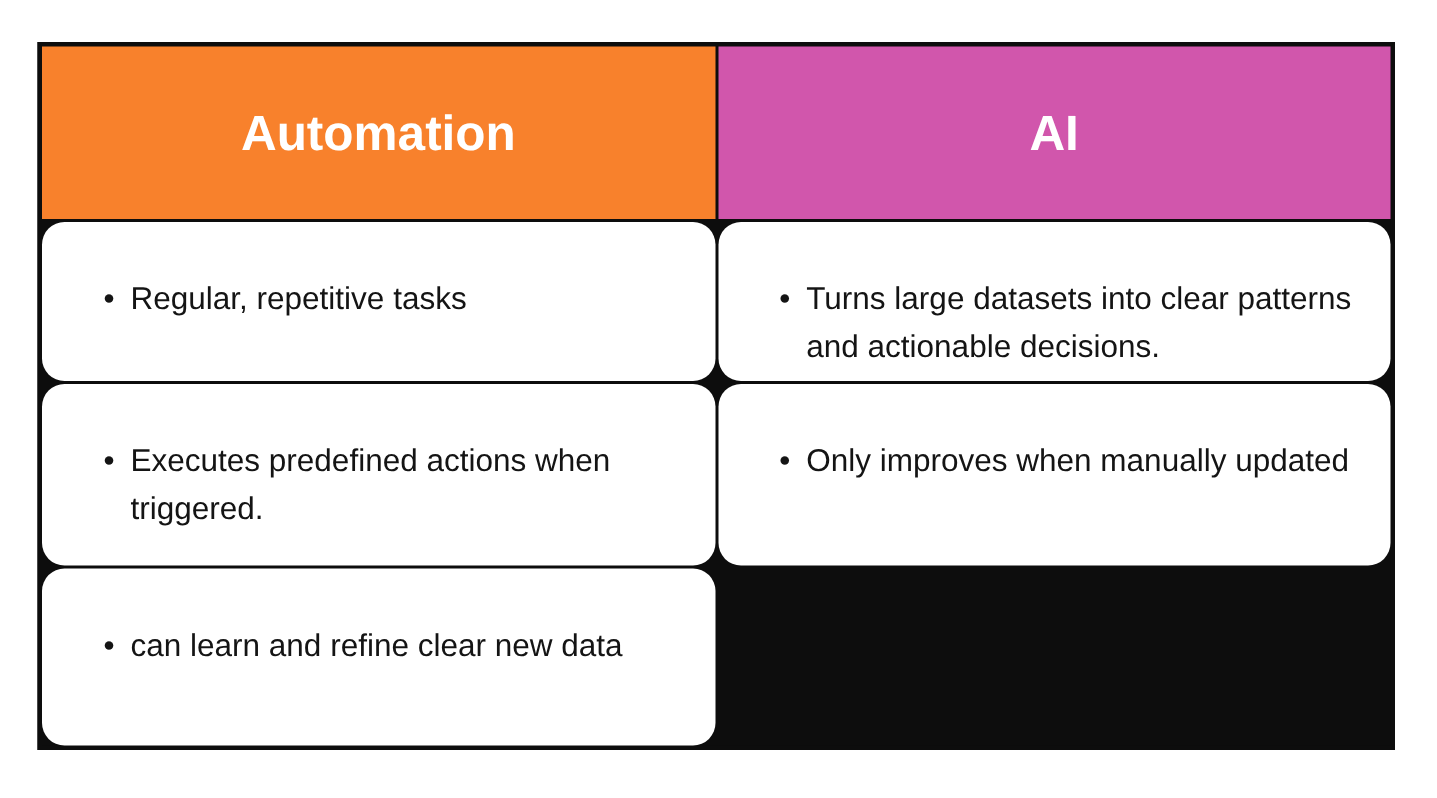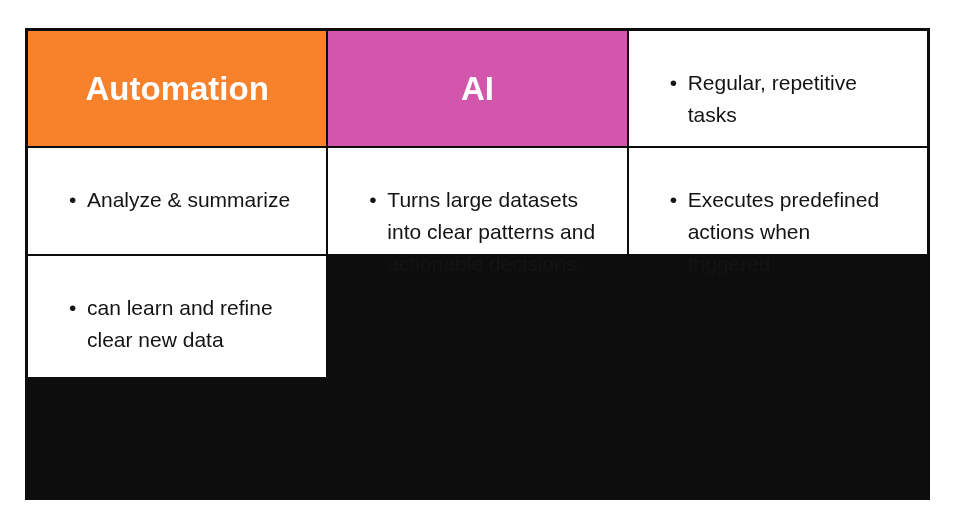--- a/index.html
+++ b/index.html
@@ -17,39 +17,40 @@
     .comparison-table {
       position: absolute;
       left: 25px;
       top: 28px;
       width: 905px;
       height: 472px;
       box-sizing: border-box;
       background: #0d0d0d;           
       border: 3px solid #0d0d0d;     
       display: grid;
-      grid-template-columns: 1fr 1fr 1fr;
+      grid-template-columns: 1fr 1fr;
       grid-template-rows: 115px 106px 121px 1fr;
       gap: 2px;
     }
     .header-cell {
       display: flex;
       align-items: center;
       justify-content: center;
     }
     .header-text {
       color: #ffffff;
       font-weight: bold;
       font-size: 33px;
       line-height: 1;
     }
     .body-cell {
       background: #ffffff;
       padding-top: 36px;
       box-sizing: border-box;
+      border-radius: 15px;
     }
     .body-cell ul {
       margin: 0;
       padding: 0;
       list-style: none;
     }
     .body-cell li {
       position: relative;
       padding-left: 59px;
       padding-right: 26px;
@@ -76,38 +77,38 @@
   <div class="header-cell" style="background: rgb(209, 86, 172);">
     <span class="header-text">AI</span>
   </div>
 
   <div class="body-cell">
     <ul>
       <li>Regular, repetitive tasks</li>
     </ul>
   </div>
 
-  <div class="body-cell">
-    <ul>
-      <li>Analyze &amp; summarize</li>
-    </ul>
-  </div>
 
   <div class="body-cell">
     <ul>
       <li>Turns large datasets into clear patterns and actionable decisions.</li>
     </ul>
   </div>
 
   <div class="body-cell">
     <ul>
       <li>Executes predefined actions when triggered.</li>
     </ul>
   </div>
 
+  <div class="body-cell">
+    <ul>
+      <li>Only improves when manually updated</li>
+    </ul>
+  </div>
 
   <div class="body-cell">
     <ul>
       <li>can learn and refine clear new data</li>
     </ul>
   </div>
 
 </div>
 
 </body></html>

